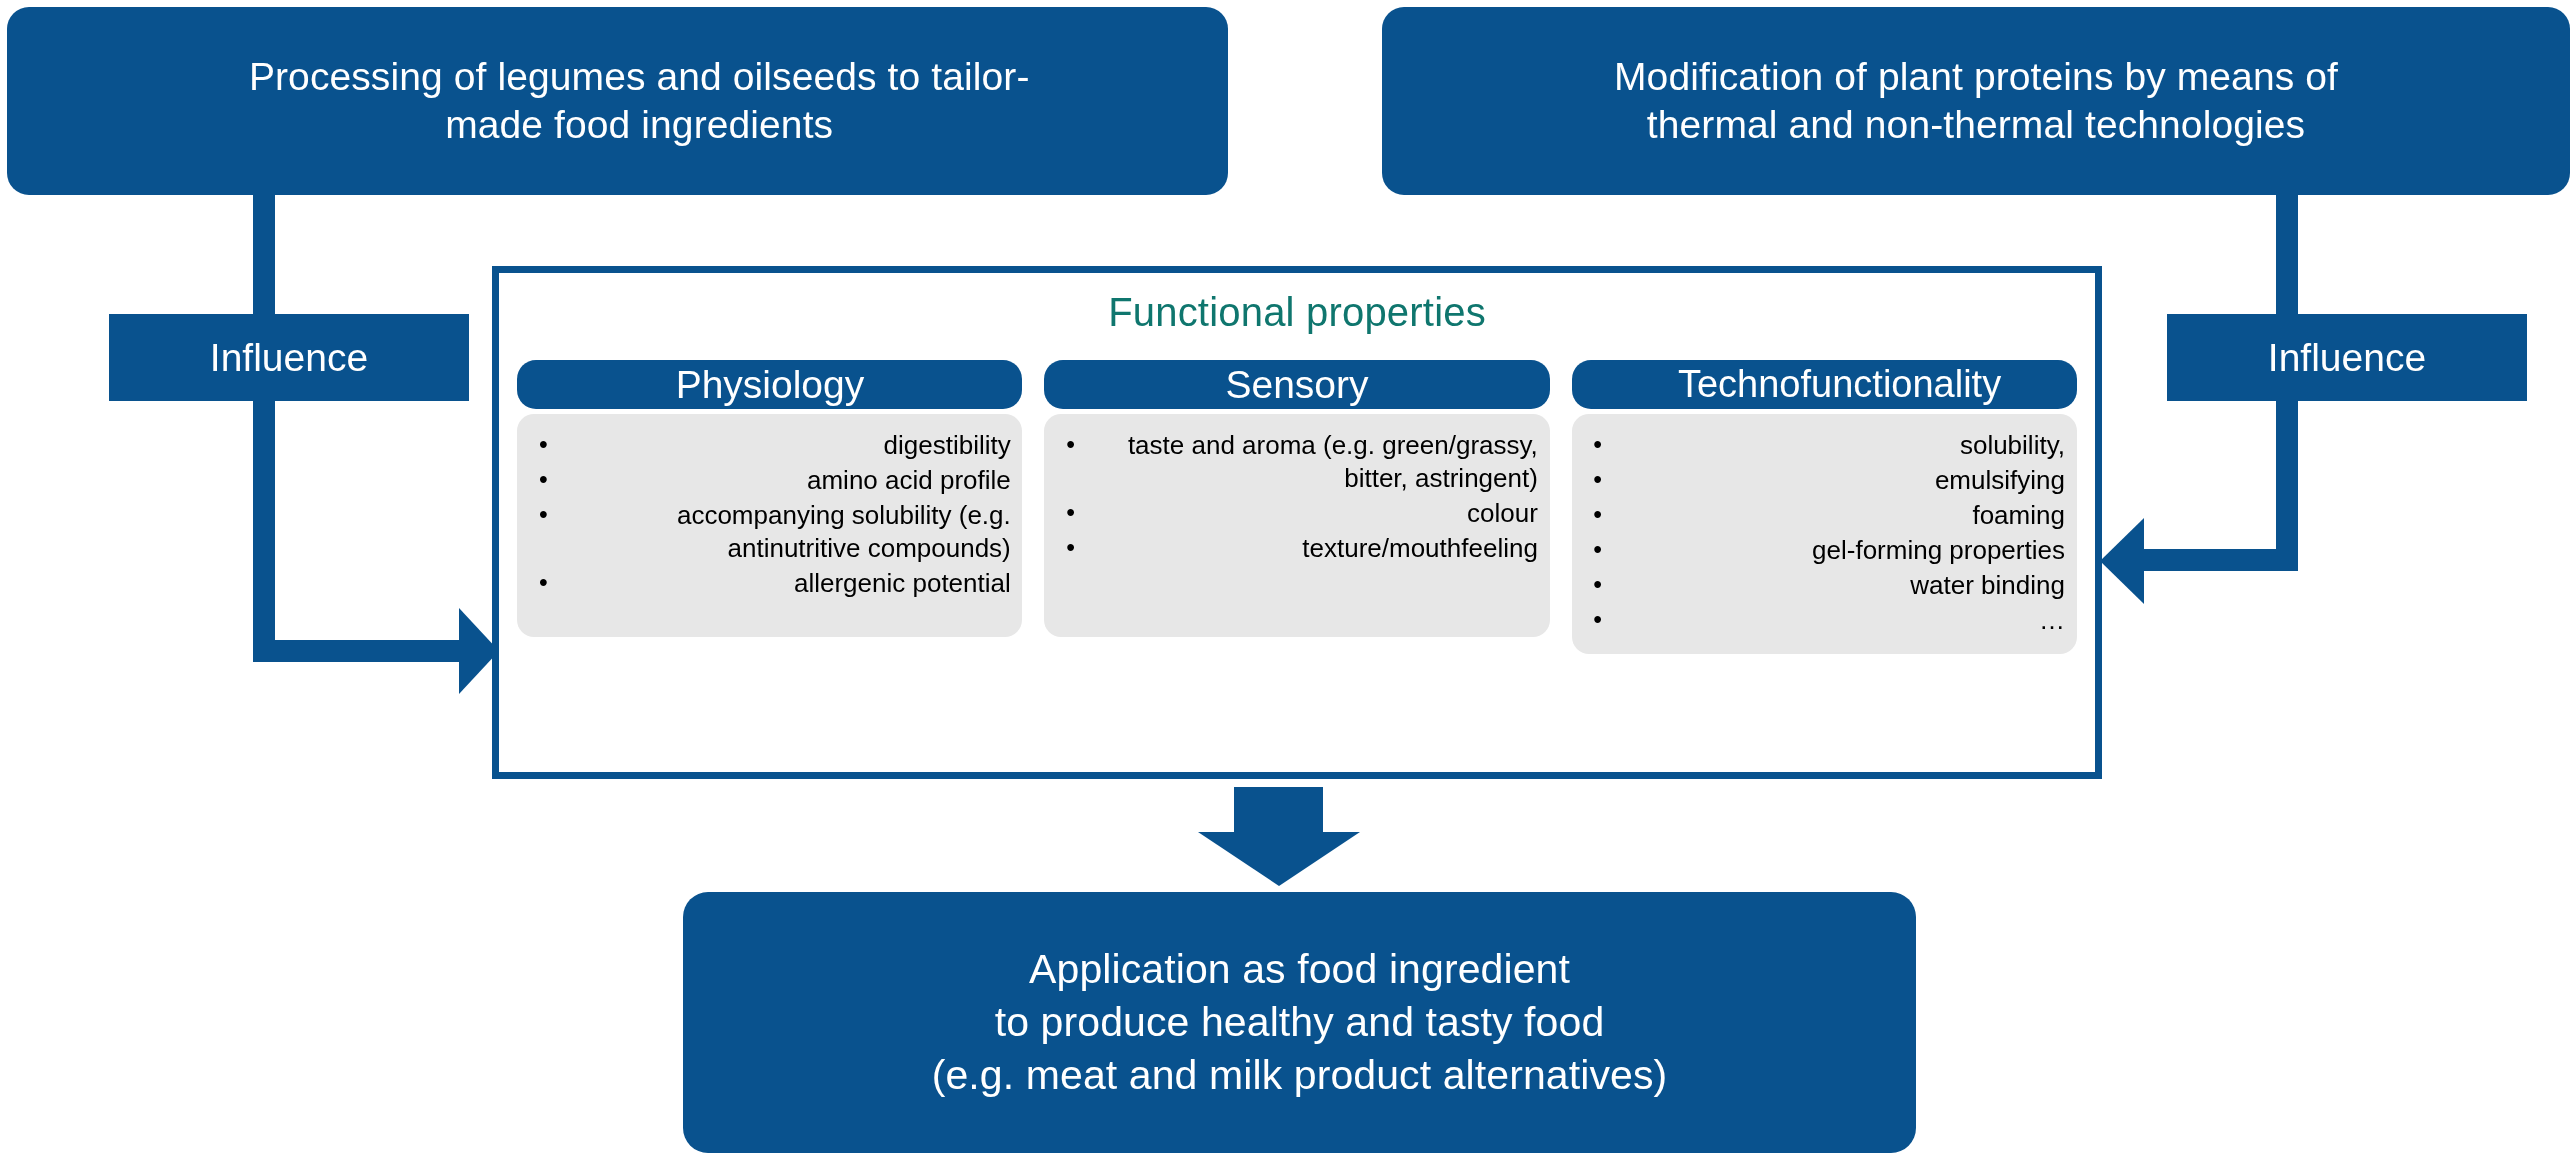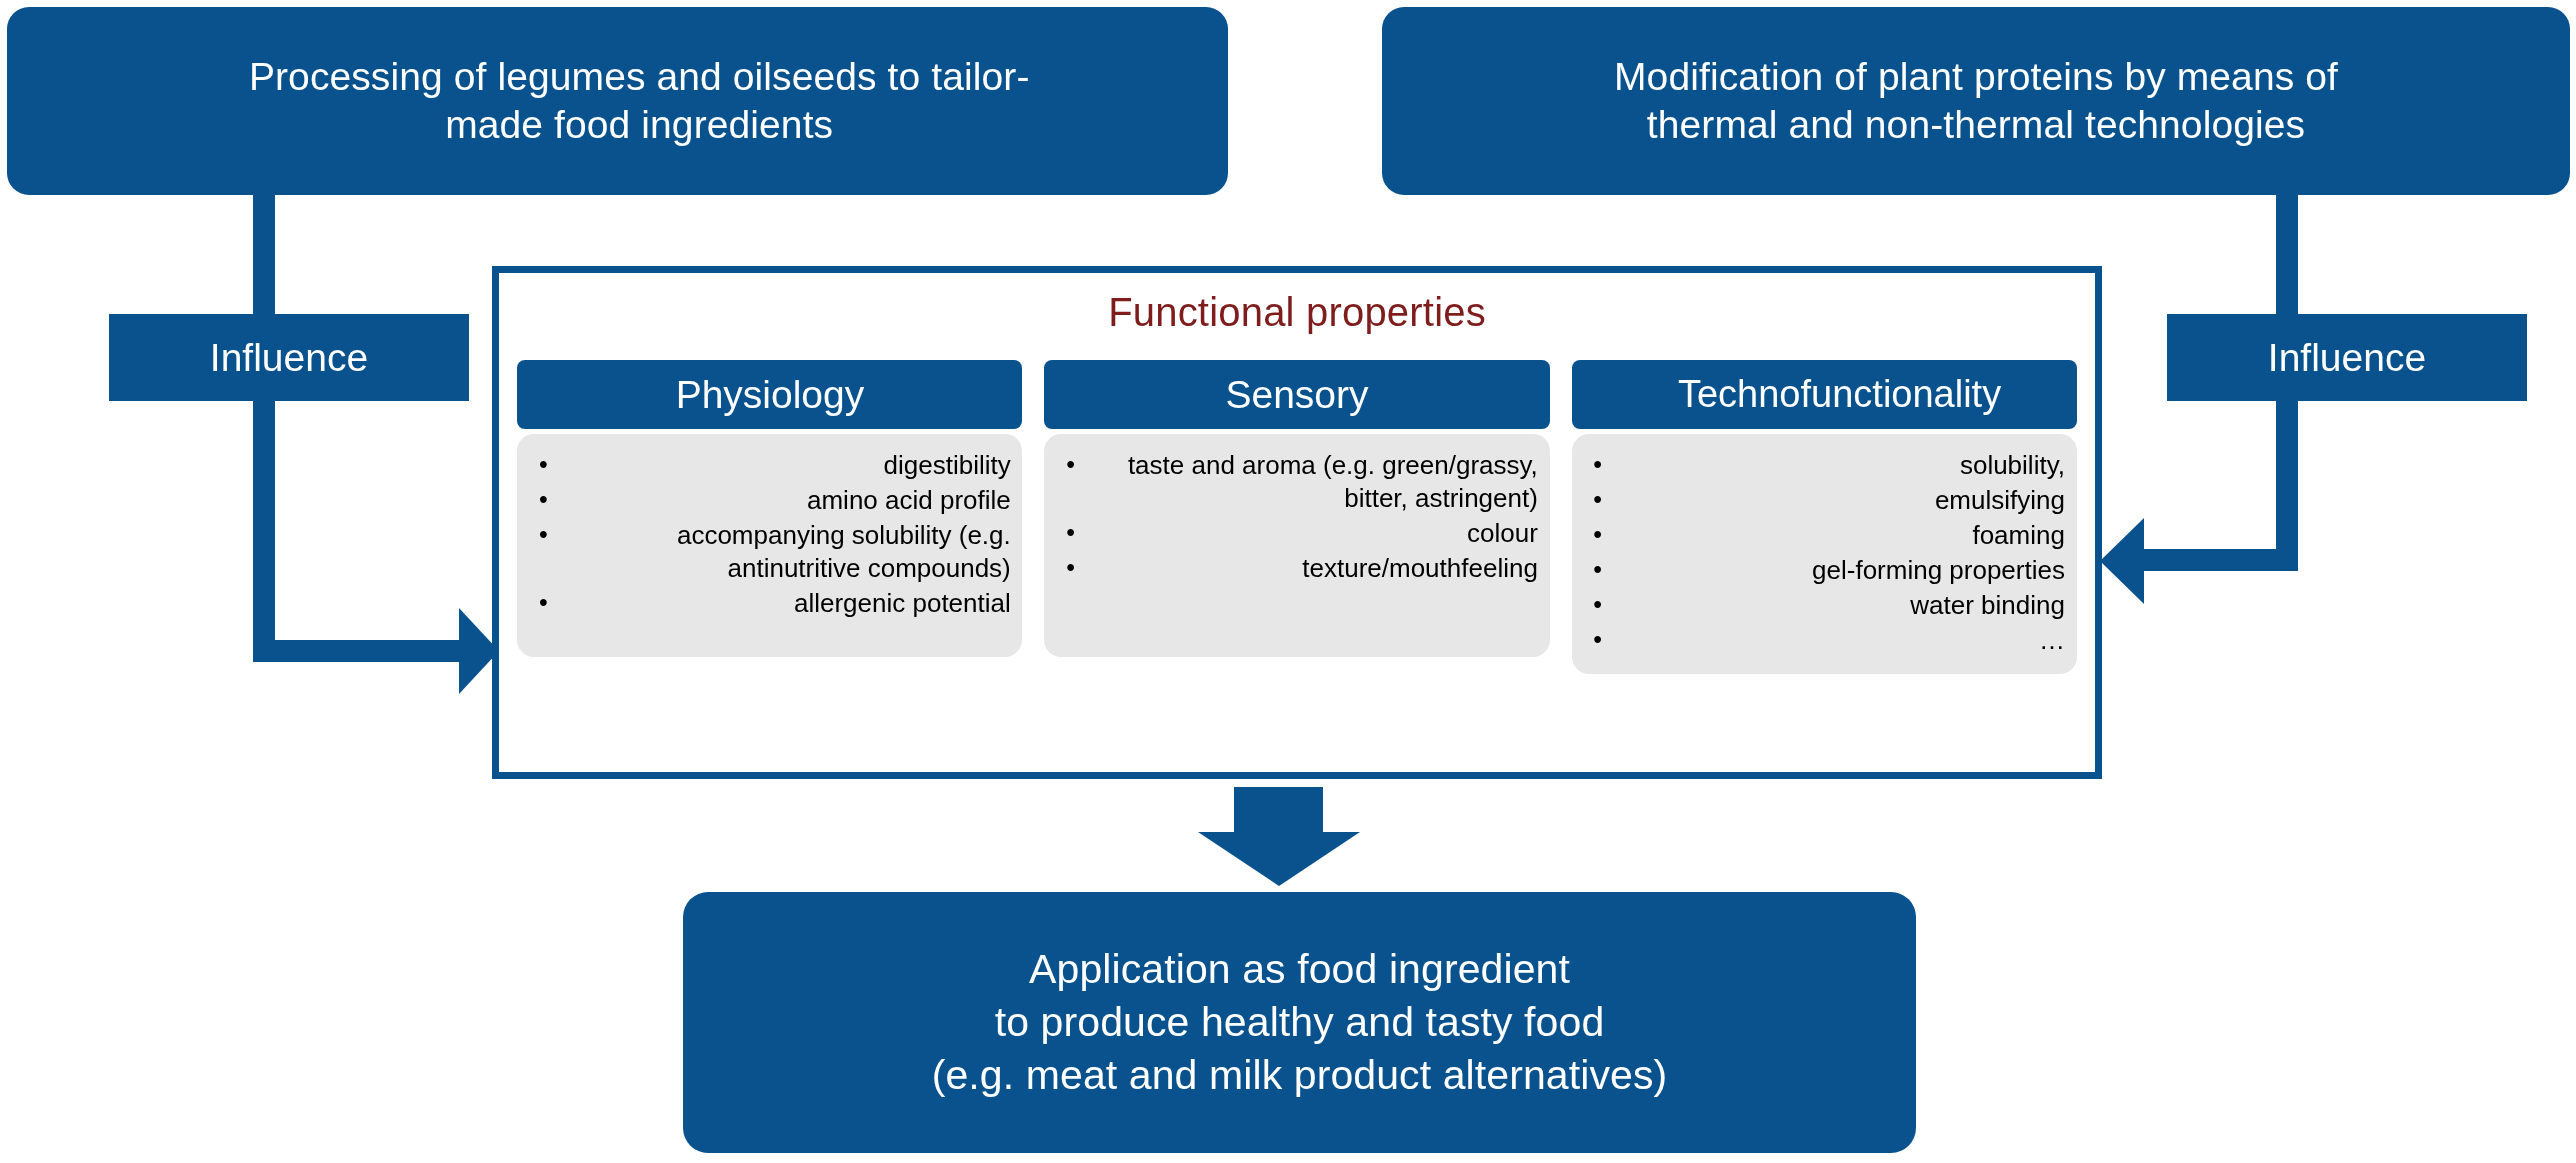--- a/index.html
+++ b/index.html
@@ -108,41 +108,41 @@
   #panel {
     position: absolute;
     left: 492px; top: 266px;
     width: 1610px; height: 513px;
     border: 7.5px solid #09528E;
     background: #ffffff;
     box-sizing: border-box;
   }
   #panel-title {
     text-align: center;
-    color: #7f1d1d;
+    color: #0f766e;
     font-size: 40px;
     padding-top: 17px;
     letter-spacing: 0.2px;
   }
 
   #columns {
     position: absolute;
     left: 18.4px; right: 18.4px;
     top: 87px;
     display: flex;
     gap: 22px;
   }
   .column { width: 509px; }
   .column.narrow { width: 509px; }
 
   .col-head {
     background: #09528E;
     color: #ffffff;
-    border-radius: 8px;
-    height: 69px;
+    border-radius: 19px;
+    height: 49px;
     display: flex;
     align-items: center;
     justify-content: center;
     font-size: 39px;
     white-space: nowrap;
     overflow: hidden;
   }
   .col-head.tight { font-size: 38px; padding-left: 31px; }
 
   .col-body {

